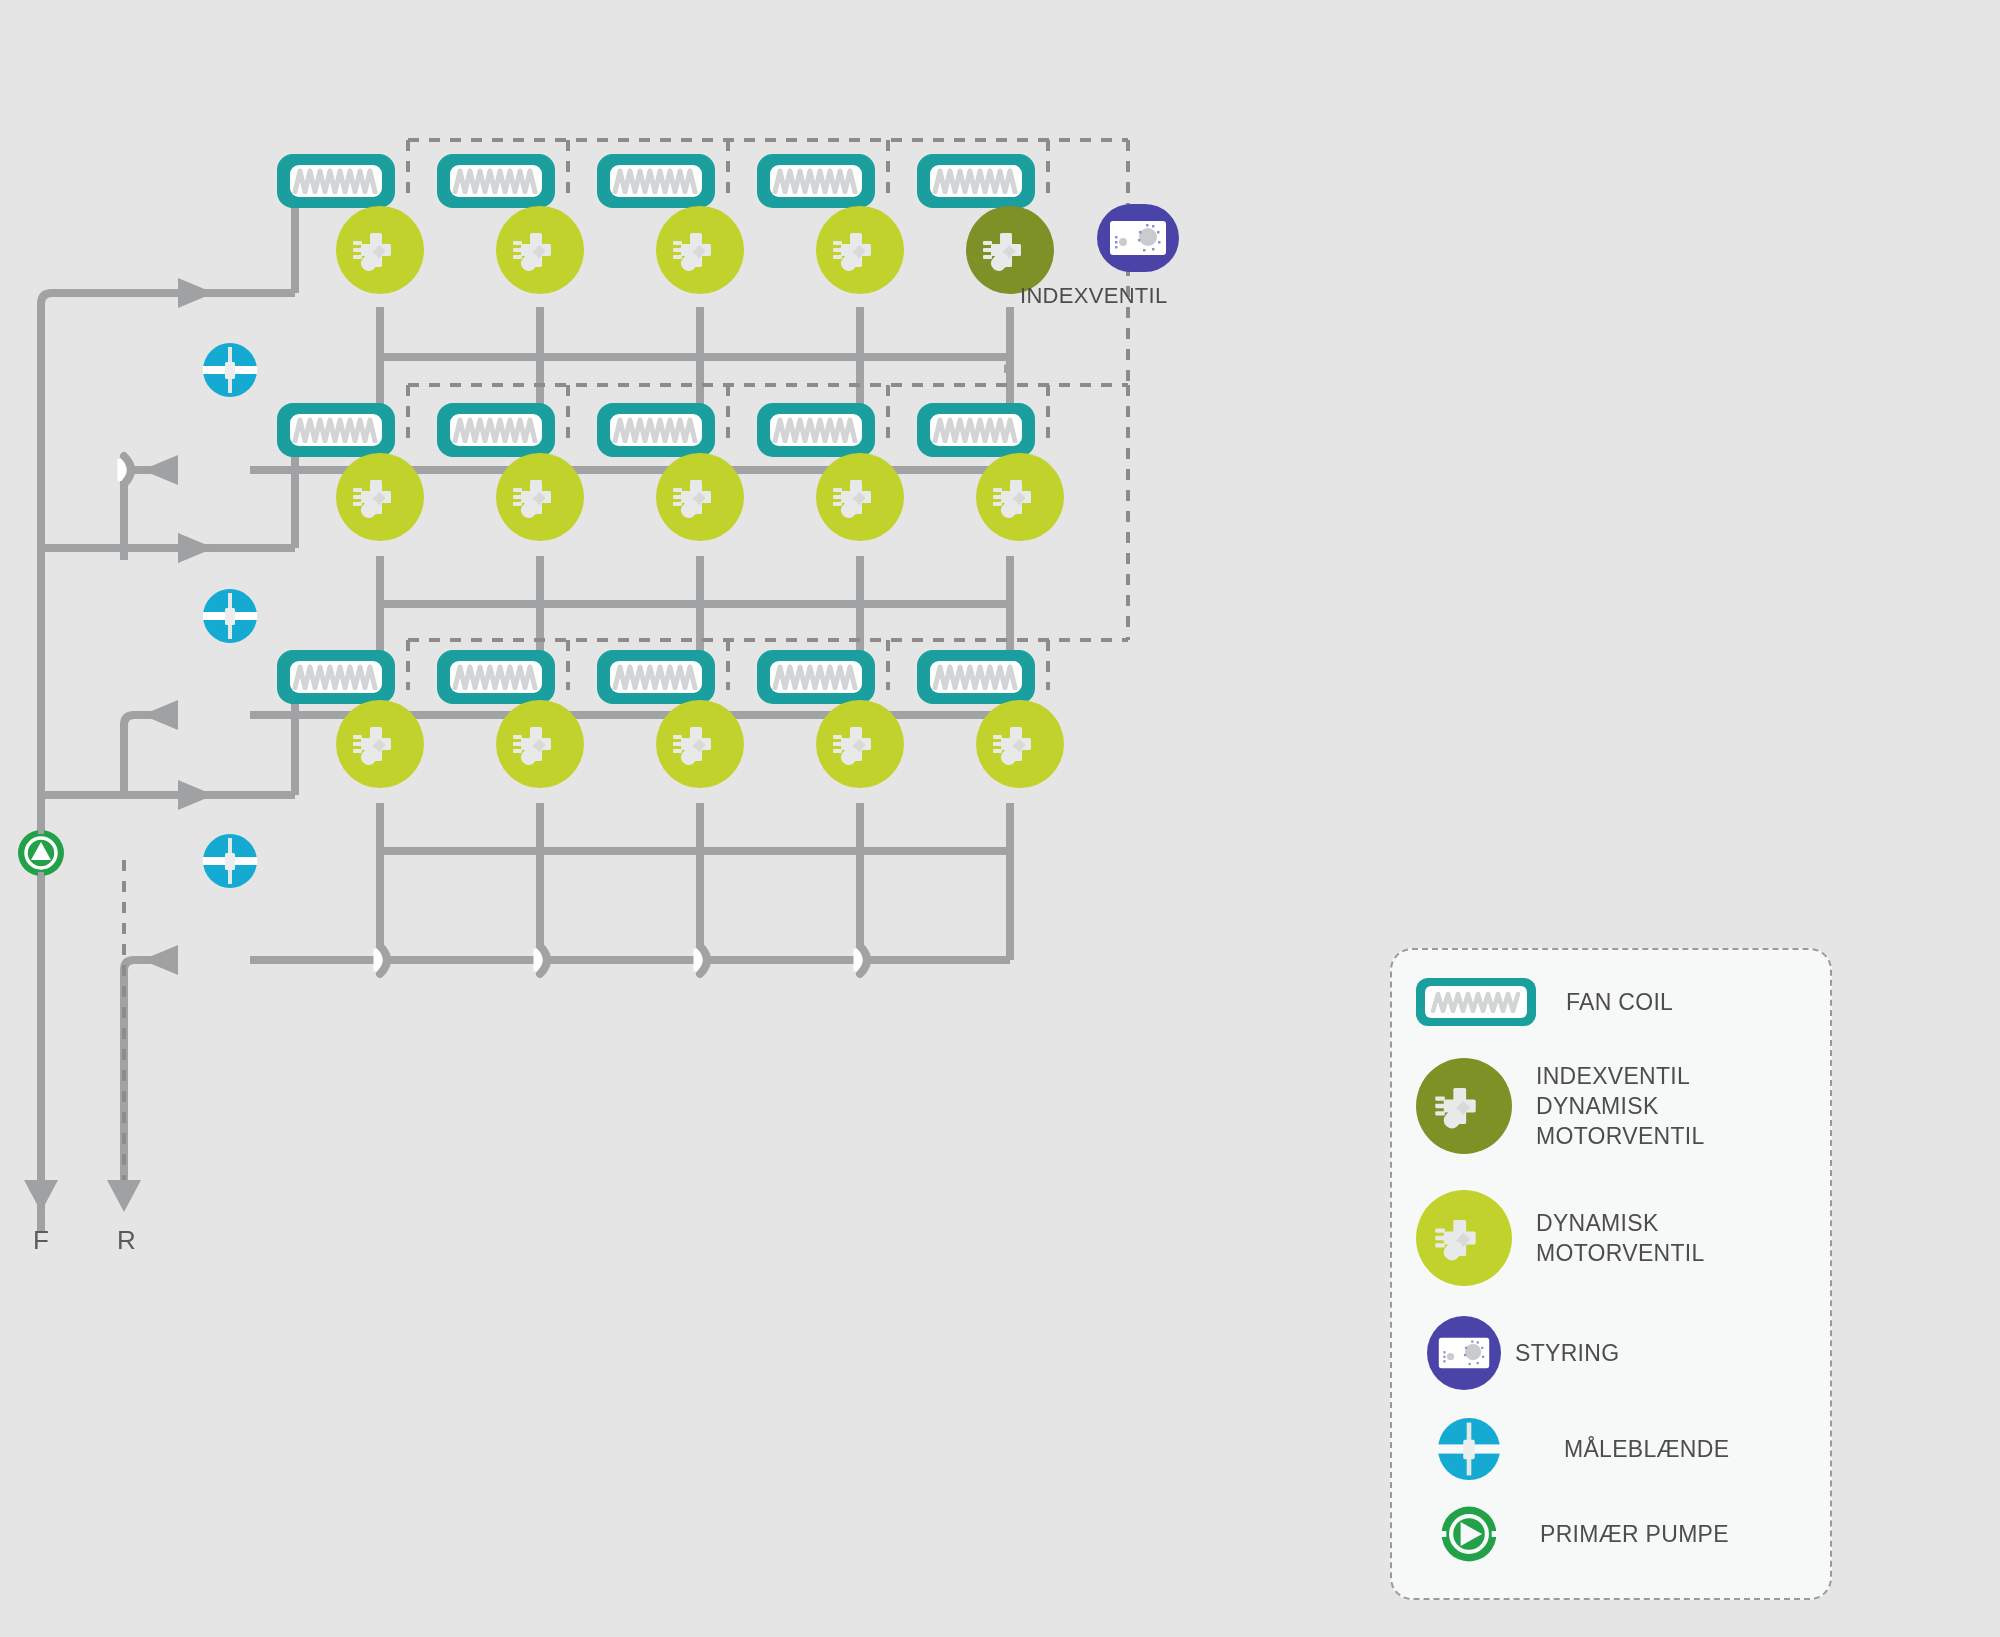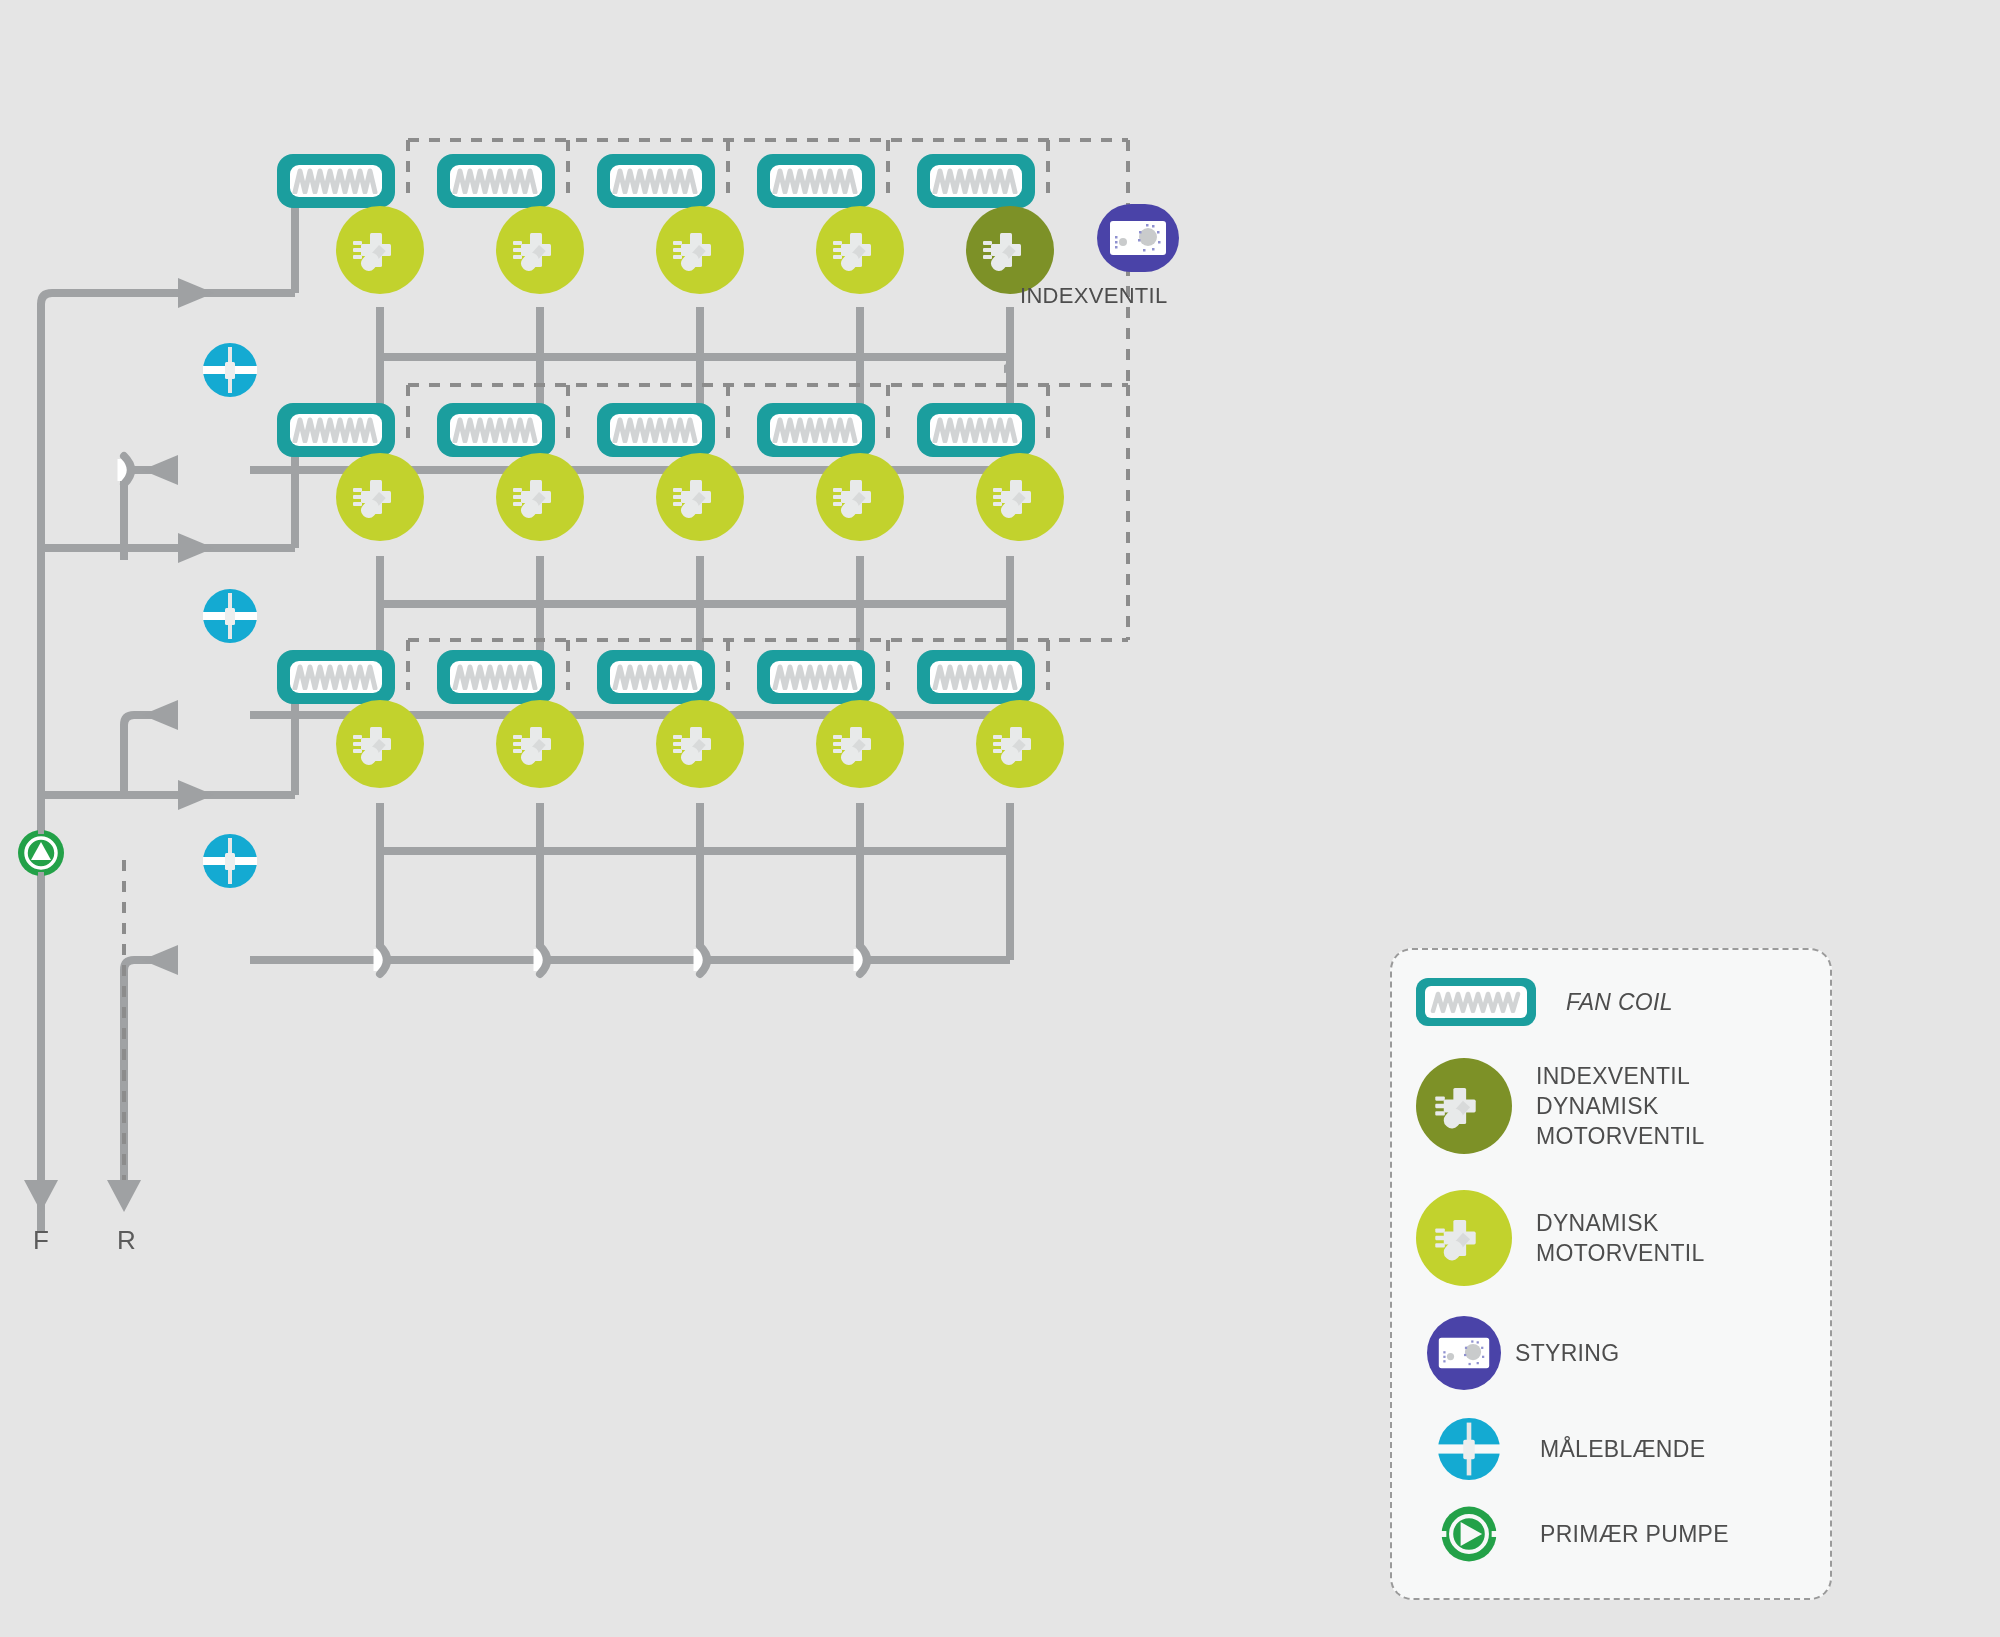--- a/index.html
+++ b/index.html
@@ -615,21 +615,21 @@
       <rect x="23" y="45" width="6" height="7" fill="#a0a2a4"></rect>
     </svg>
   </div>
 
   <div class="lbl-fr" style="left:33px;top:1225px;">F</div>
   <div class="lbl-fr" style="left:117px;top:1225px;">R</div>
 
   <div id="legend">
     <div class="legend-box"></div>
 
-    <div class="legend-row" style="left:26px;top:30px;font-style:italic;">
+    <div class="legend-row" style="left:26px;top:30px;">
       <div class="legend-fc">
         <div class="fc-outer">
             <div class="fc-inner">
           <svg width="92" height="22" viewBox="0 0 92 22">
             <path d="M3 20 L8 3 L13 20 L18 3 L23 20 L28 3 L33 20 L38 3 L43 20 L48 3 L53 20 L58 3 L63 20 L68 3 L73 20 L78 3 L83 20 L88 3" fill="none" stroke="#d2d4d5" stroke-width="4.5" stroke-linejoin="round" stroke-linecap="round"></path>
           </svg>
         </div>
           </div>
       </div>
       <div class="legend-text" style="margin-left:30px;">FAN COIL</div>
@@ -701,21 +701,21 @@
     </div>
 
     <div class="legend-row" style="left:48px;top:470px;">
       <div class="badge" style="position:relative;left:0;top:0;width:62px;height:62px;background:#14aad2;">
         <svg width="62" height="62" viewBox="0 0 54 54">
           <rect x="0" y="23" width="54" height="8" fill="#f7f8f8"></rect>
           <rect x="25" y="4" width="4" height="46" fill="#e6e8e8"></rect>
           <rect x="22" y="19" width="10" height="17" rx="1.5" fill="#eceeee"></rect>
         </svg>
       </div>
-      <div class="legend-text" style="margin-left:40px;">MÅLEBLÆNDE</div>
+      <div class="legend-text" style="margin-left:64px;">MÅLEBLÆNDE</div>
     </div>
 
     <div class="legend-row" style="left:48px;top:555px;">
       <div class="badge" style="position:relative;left:0;top:0;width:62px;height:62px;background:transparent;">
         <svg width="62" height="62" viewBox="0 0 52 52">
           <circle cx="26" cy="26" r="23" fill="#23a148"></circle>
           <circle cx="26" cy="26" r="15" fill="none" stroke="#f7f8f8" stroke-width="3.5"></circle>
           <path d="M19 16 L37 26 L19 36 z" fill="#f7f8f8"></path>
           <rect x="0" y="23.5" width="7" height="5" fill="#f7f8f8"></rect>
           <rect x="45" y="23.5" width="7" height="5" fill="#f7f8f8"></rect>

